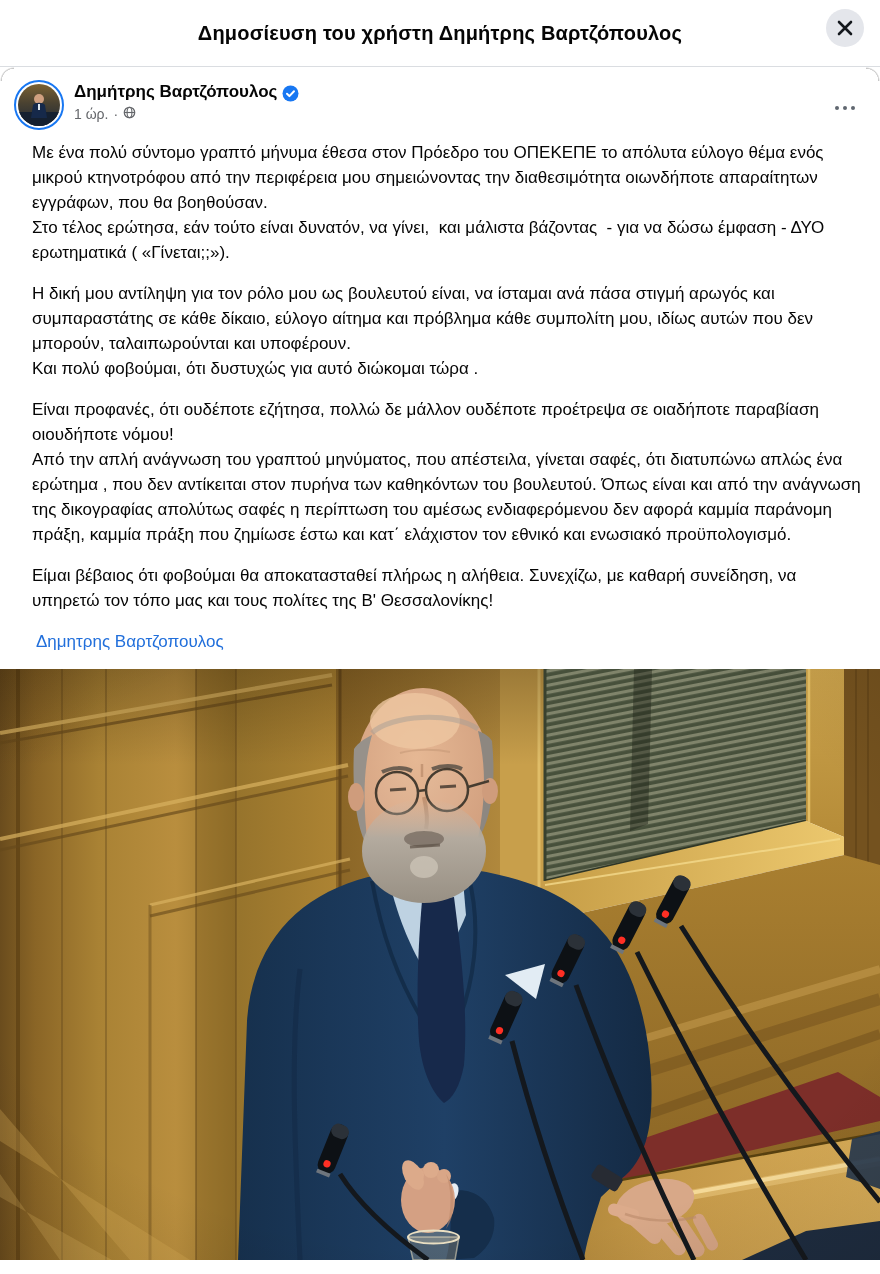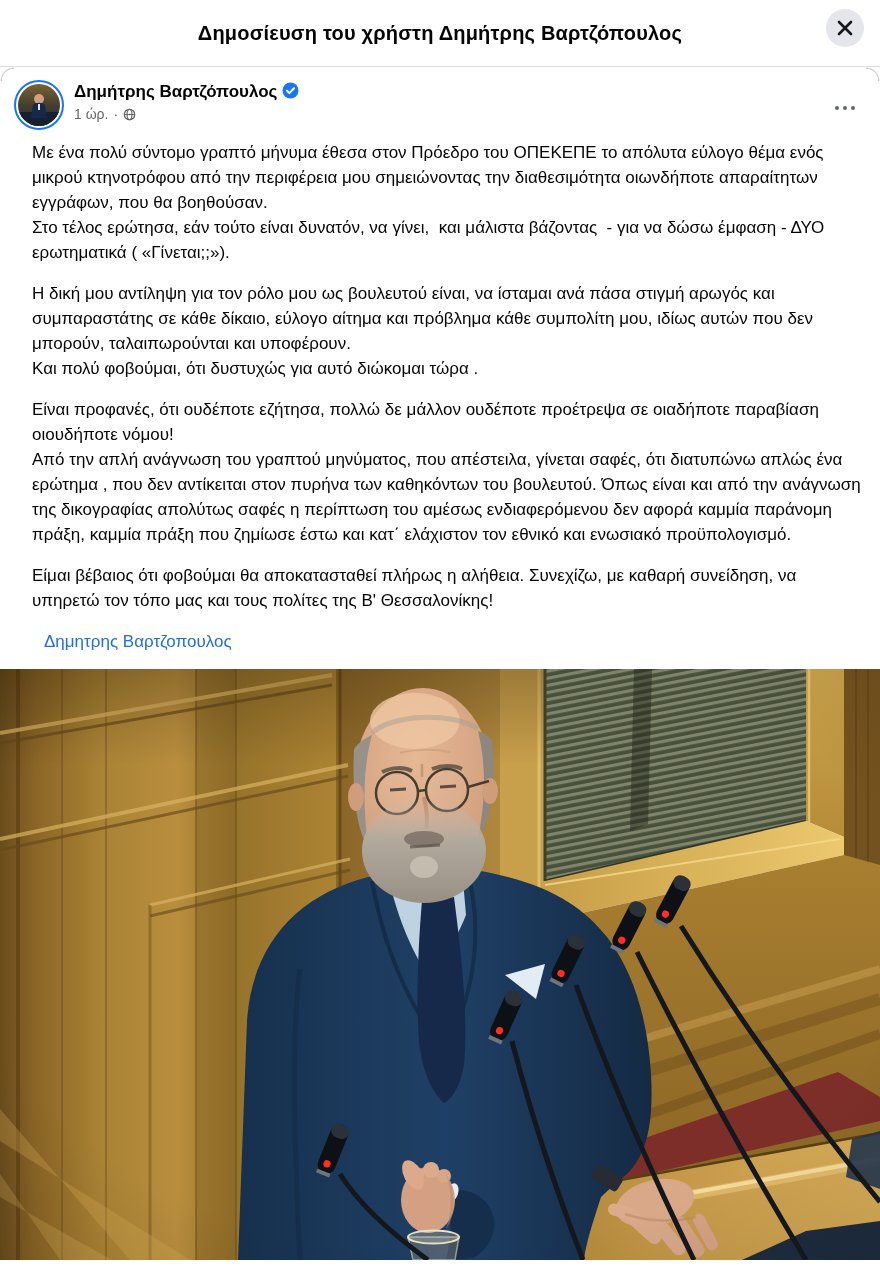--- a/index.html
+++ b/index.html
@@ -11,30 +11,30 @@
   .close-btn{position:absolute;right:16px;top:9px;width:38px;height:38px;border-radius:50%;background:#e4e6eb;display:flex;align-items:center;justify-content:center;cursor:pointer;border:none;}
   .corner{position:absolute;width:14px;height:14px;top:67px;pointer-events:none;}
   .corner.left{left:0;background:radial-gradient(circle at 100% 100%, transparent 12px, rgba(0,0,0,.22) 12.5px, transparent 14px);}
   .corner.right{right:0;background:radial-gradient(circle at 0% 100%, transparent 12px, rgba(0,0,0,.22) 12.5px, transparent 14px);}
 
   
   .post-header{display:flex;align-items:flex-start;padding:13px 16px 0 14px;position:relative;}
   .avatar{width:50px;height:50px;border-radius:50%;border:2px solid #1877f2;padding:2px;box-sizing:border-box;background:#fff;cursor:pointer;flex:0 0 auto;}
   .avatar-inner{width:100%;height:100%;border-radius:50%;overflow:hidden;display:block;}
   .ph-meta{margin-left:10px;padding-top:2px;}
-  .author-row{display:flex;align-items:flex-start;gap:5px;}
+  .author-row{display:flex;align-items:flex-end;gap:5px;}
   .author-name{font-size:17px;font-weight:700;color:#050505;cursor:pointer;}
-  .time-row{display:flex;align-items:center;gap:5px;margin-top:4px;font-size:14px;color:#65676b;cursor:pointer;}
+  .time-row{display:flex;align-items:flex-start;gap:5px;margin-top:4px;font-size:14px;color:#65676b;cursor:pointer;}
   .more-btn{position:absolute;right:18px;top:24px;width:34px;height:34px;display:flex;align-items:center;justify-content:center;gap:4px;border:none;background:transparent;cursor:pointer;}
   .more-btn i{width:4px;height:4px;border-radius:50%;background:#606770;display:block;}
 
   
   .post-text{padding:10px 16px 0 32px;font-size:17px;line-height:25px;color:#050505;}
   .post-text p{margin:0 0 16px 0;white-space:pre-wrap;}
-  .post-link{display:inline-block;margin:0 0 15px 12px;color:#216fdb;font-size:17px;line-height:25px;cursor:pointer;text-decoration:none;}
+  .post-link{display:inline-block;margin:0 0 15px 4px;color:#216fdb;font-size:17px;line-height:25px;cursor:pointer;text-decoration:none;}
   .post-photo{width:880px;height:591px;overflow:hidden;line-height:0;cursor:pointer;}
   .post-photo svg{display:block;}
 </style>
 </head>
 <body>
 
 <div class="dlg-header">
   <span class="dlg-title">Δημοσίευση του χρήστη Δημήτρης Βαρτζόπουλος</span>
   <button class="close-btn">
     <svg width="20" height="20" viewBox="0 0 20 20">

